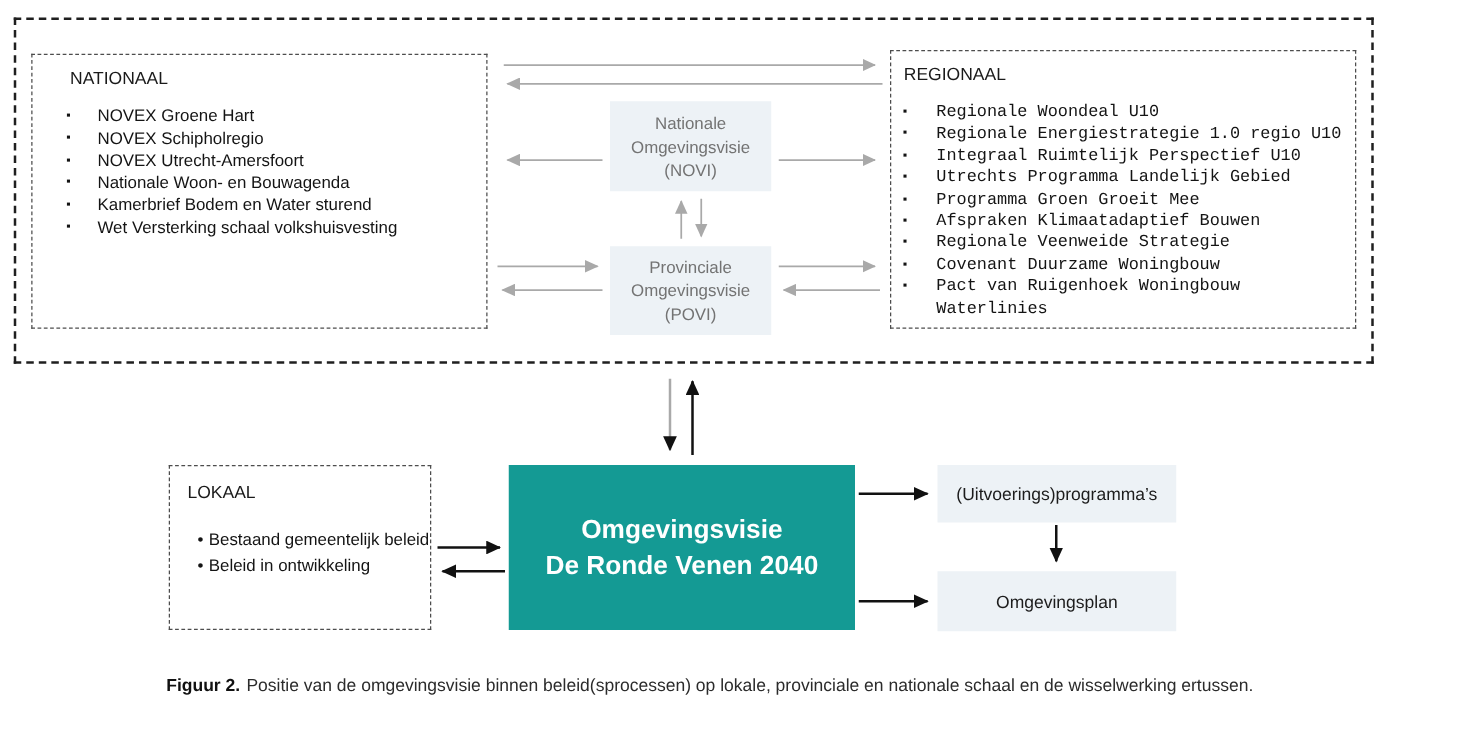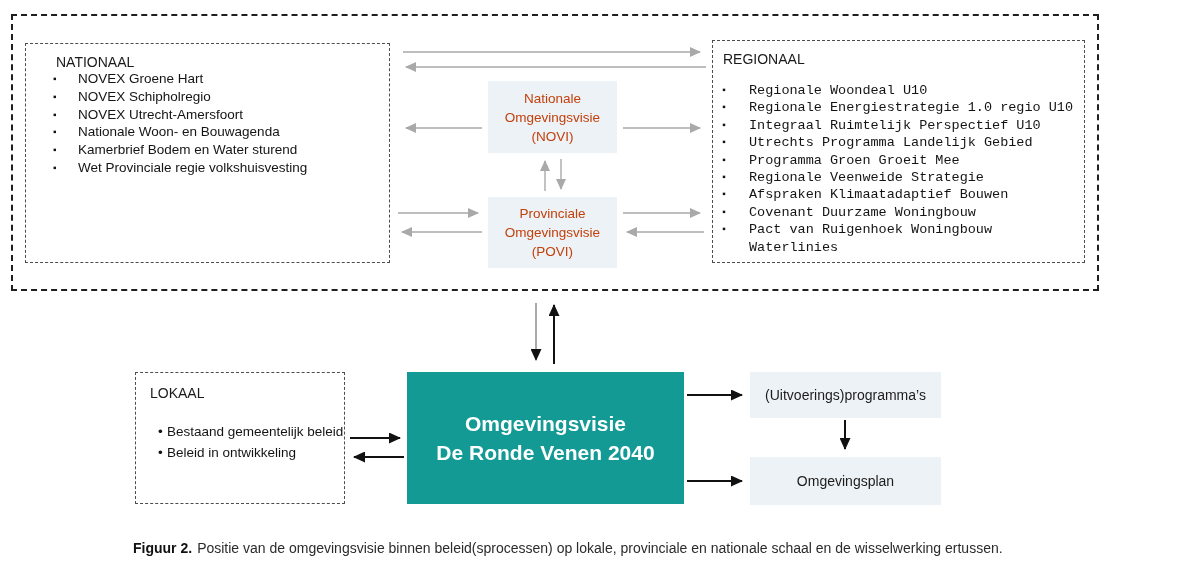--- a/index.html
+++ b/index.html
@@ -17,21 +17,21 @@
   ul.blist { list-style:none; margin:0; padding:0; }
   ul.blist li { position:relative; font-size:13.5px; color:#141414; }
 
   .nat li { padding-left:52px; line-height:17.8px; }
   .nat li::before { content:"\25AA"; position:absolute; left:27px; top:0; font-size:10px; }
   .reg li { padding-left:36px; line-height:17.4px; }
   .reg li::before { content:"\25AA"; position:absolute; left:8px; top:0; font-size:10px; }
   .loc li { padding-left:31px; line-height:20.5px; font-size:14px; }
   .loc li::before { content:"\2022"; position:absolute; left:22px; top:0; }
 
-  .novi-povi { font-size:13.5px; line-height:19px; color:#c2410c; }
+  .novi-povi { font-size:13.5px; line-height:19px; color:#737373; }
 
   .vision { background:#149a94; display:flex; align-items:center; justify-content:center; text-align:center; }
   .vision span { color:#ffffff; font-weight:bold; font-size:21px; line-height:29px; }
 
   .outbox span { font-size:14px; color:#1c1c1c; }
 
   .caption { font-size:14px; color:#2b2b2b; white-space:nowrap; }
   .caption .cap-label { font-weight:bold; color:#111; margin-right:5px; }
 
   svg.arrows { left:0; top:0; pointer-events:none; }
@@ -41,40 +41,40 @@
 </style>
 </head>
 <body>
 
 <div class="stage">
 
   <div class="abs frame" style="left:11px; top:14px; width:1084px; height:273px;"></div>
 
   <div class="abs panel" style="left:25px; top:43px; width:365px; height:220px; padding-top:10px; box-sizing:border-box;">
     <div class="ptitle" style="margin-left:30px;">NATIONAAL</div>
-    <ul class="blist nat" style="">
+    <ul class="blist nat" style="margin-top:14px;">
       <li>NOVEX Groene Hart</li>
       <li>NOVEX Schipholregio</li>
       <li>NOVEX Utrecht-Amersfoort</li>
       <li>Nationale Woon- en Bouwagenda</li>
       <li>Kamerbrief Bodem en Water sturend</li>
-      <li>Wet Provinciale regie volkshuisvesting</li>
+      <li>Wet Versterking schaal volkshuisvesting</li>
     </ul>
   </div>
 
   <div class="abs panel" style="left:712px; top:40px; width:373px; height:223px; padding-top:10px; box-sizing:border-box;">
     <div class="ptitle" style="margin-left:10px;">REGIONAAL</div>
     <ul class="blist reg" style="margin-top:15px;font-family:Liberation Mono, monospace;">
       <li>Regionale Woondeal U10</li>
       <li>Regionale Energiestrategie 1.0 regio U10</li>
       <li>Integraal Ruimtelijk Perspectief U10</li>
       <li>Utrechts Programma Landelijk Gebied</li>
       <li>Programma Groen Groeit Mee</li>
+      <li>Afspraken Klimaatadaptief Bouwen</li>
       <li>Regionale Veenweide Strategie</li>
-      <li>Afspraken Klimaatadaptief Bouwen</li>
       <li>Covenant Duurzame Woningbouw</li>
       <li>Pact van Ruigenhoek Woningbouw Waterlinies</li>
     </ul>
   </div>
 
   <div class="abs fillbox" style="left:488px; top:81px; width:129px; height:72px;">
     <span class="novi-povi prewrap">Nationale
 Omgevingsvisie
 (NOVI)</span>
   </div>

